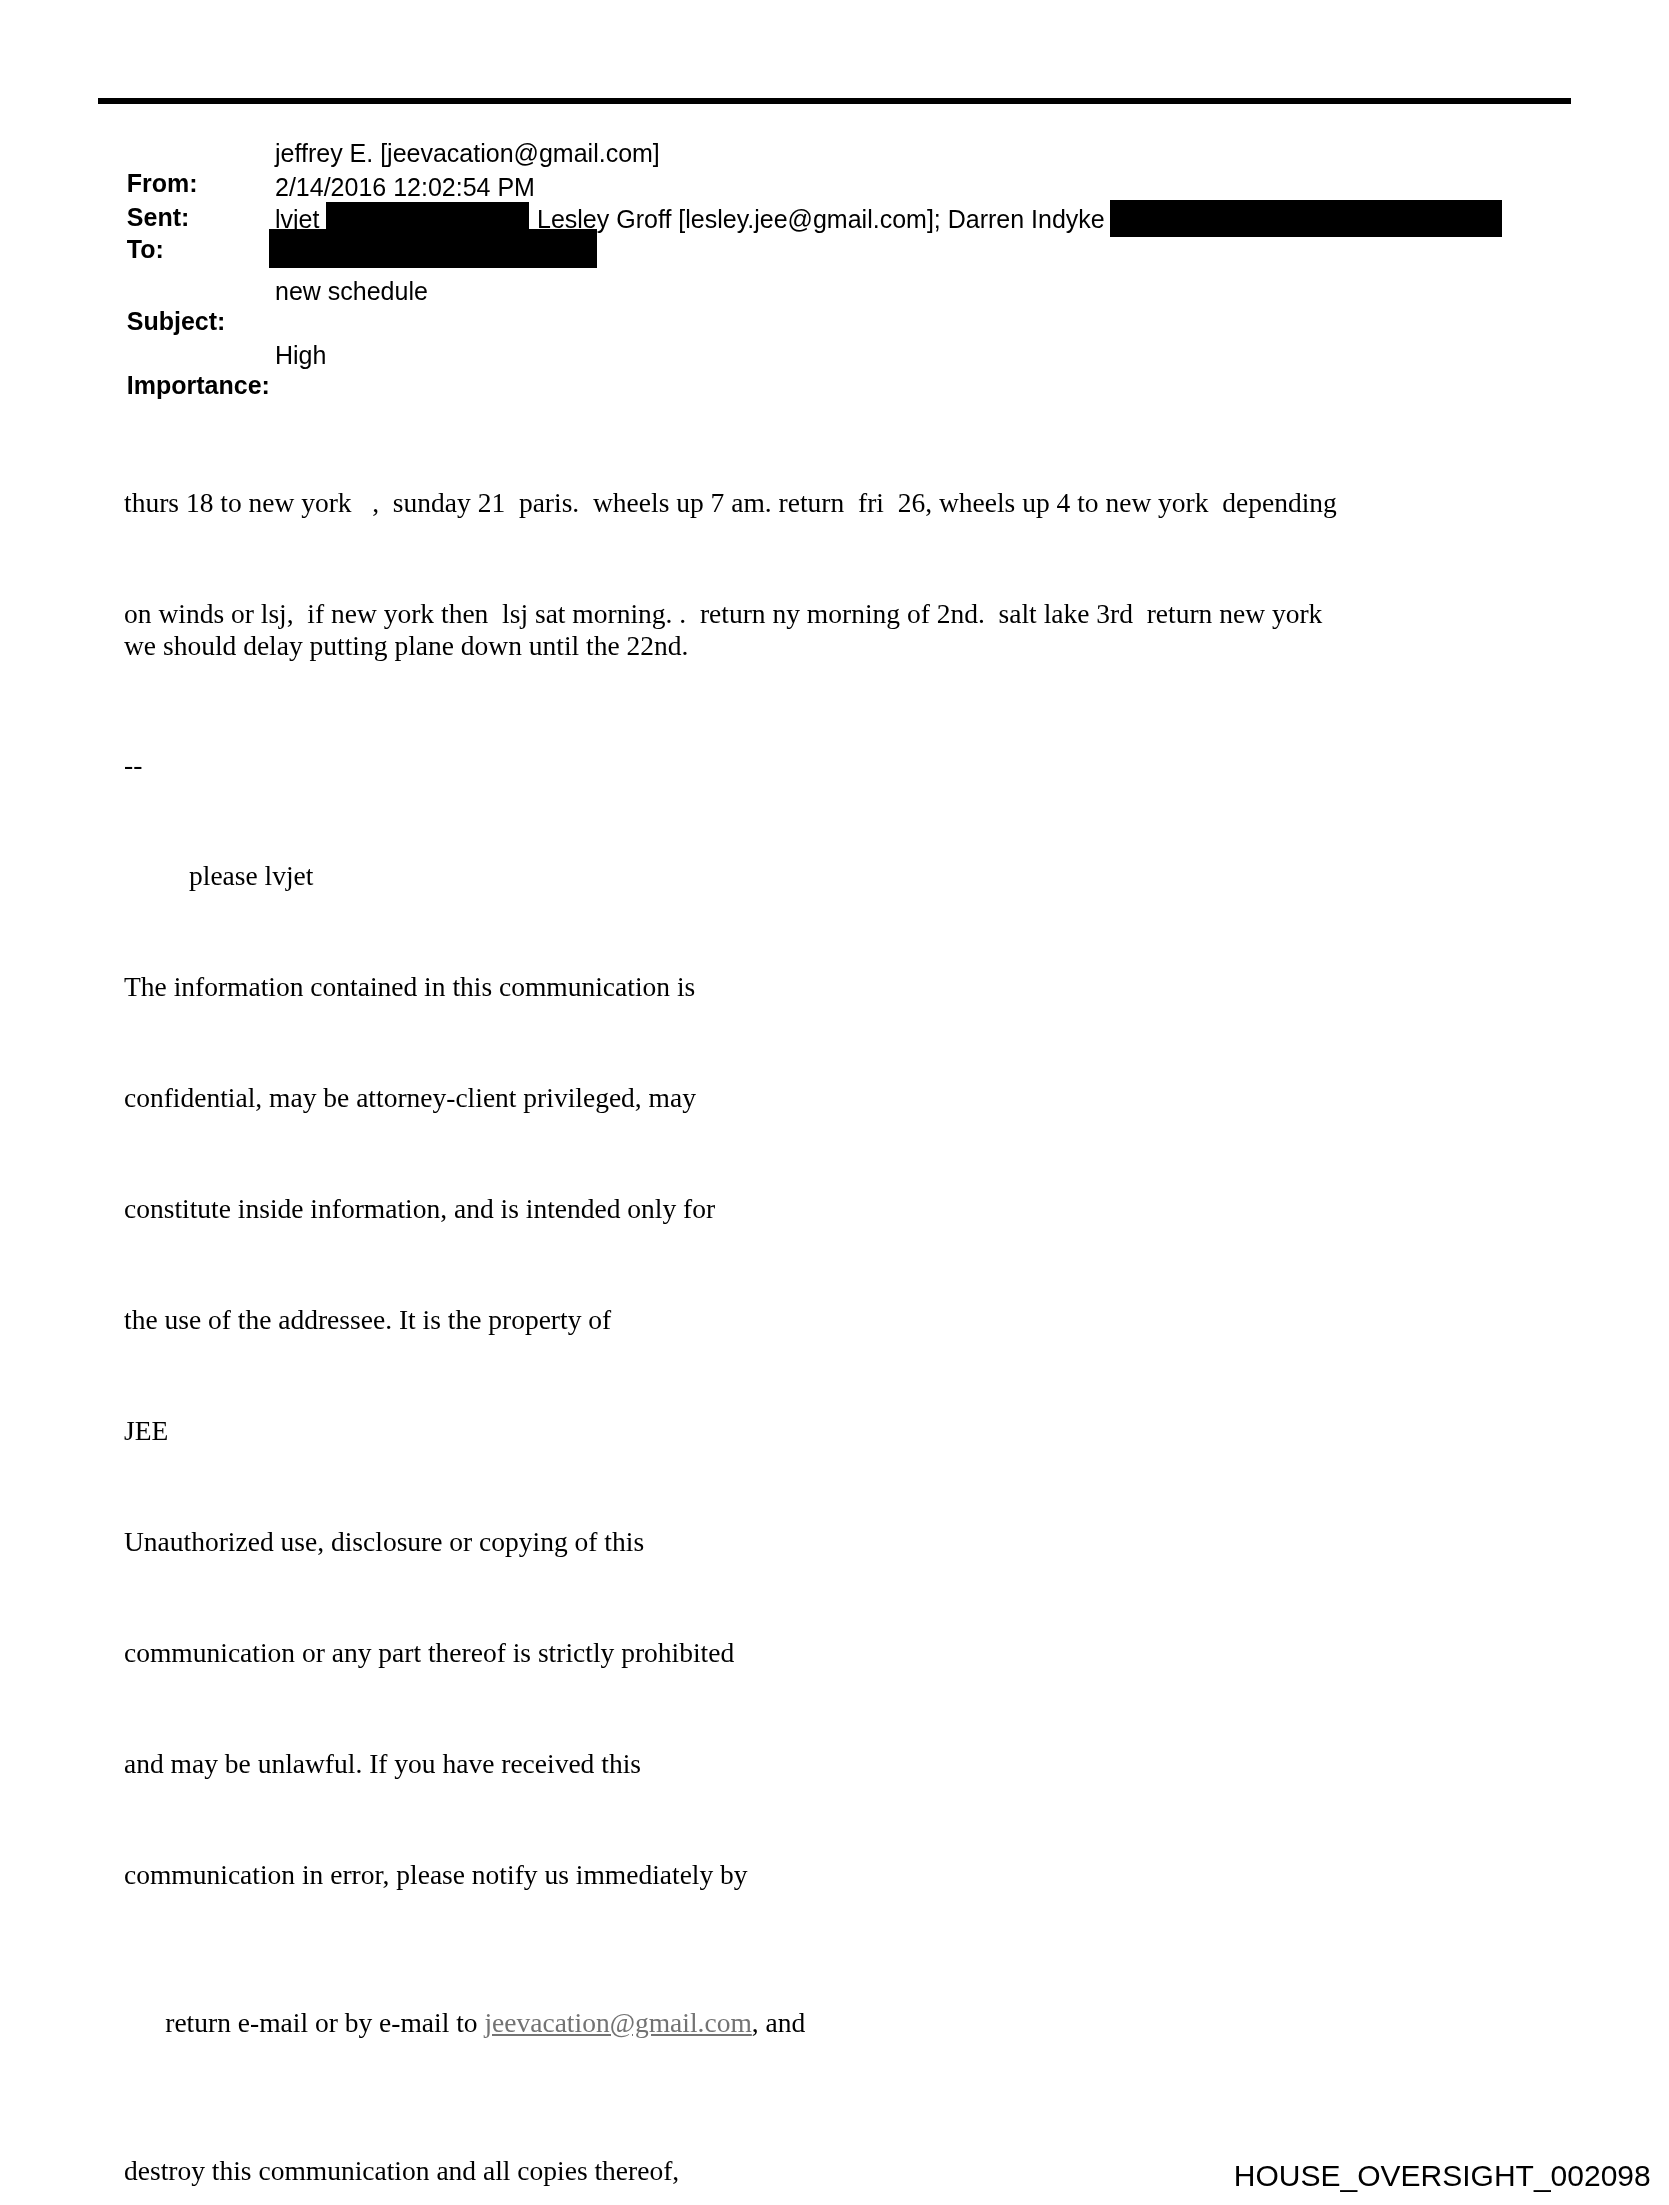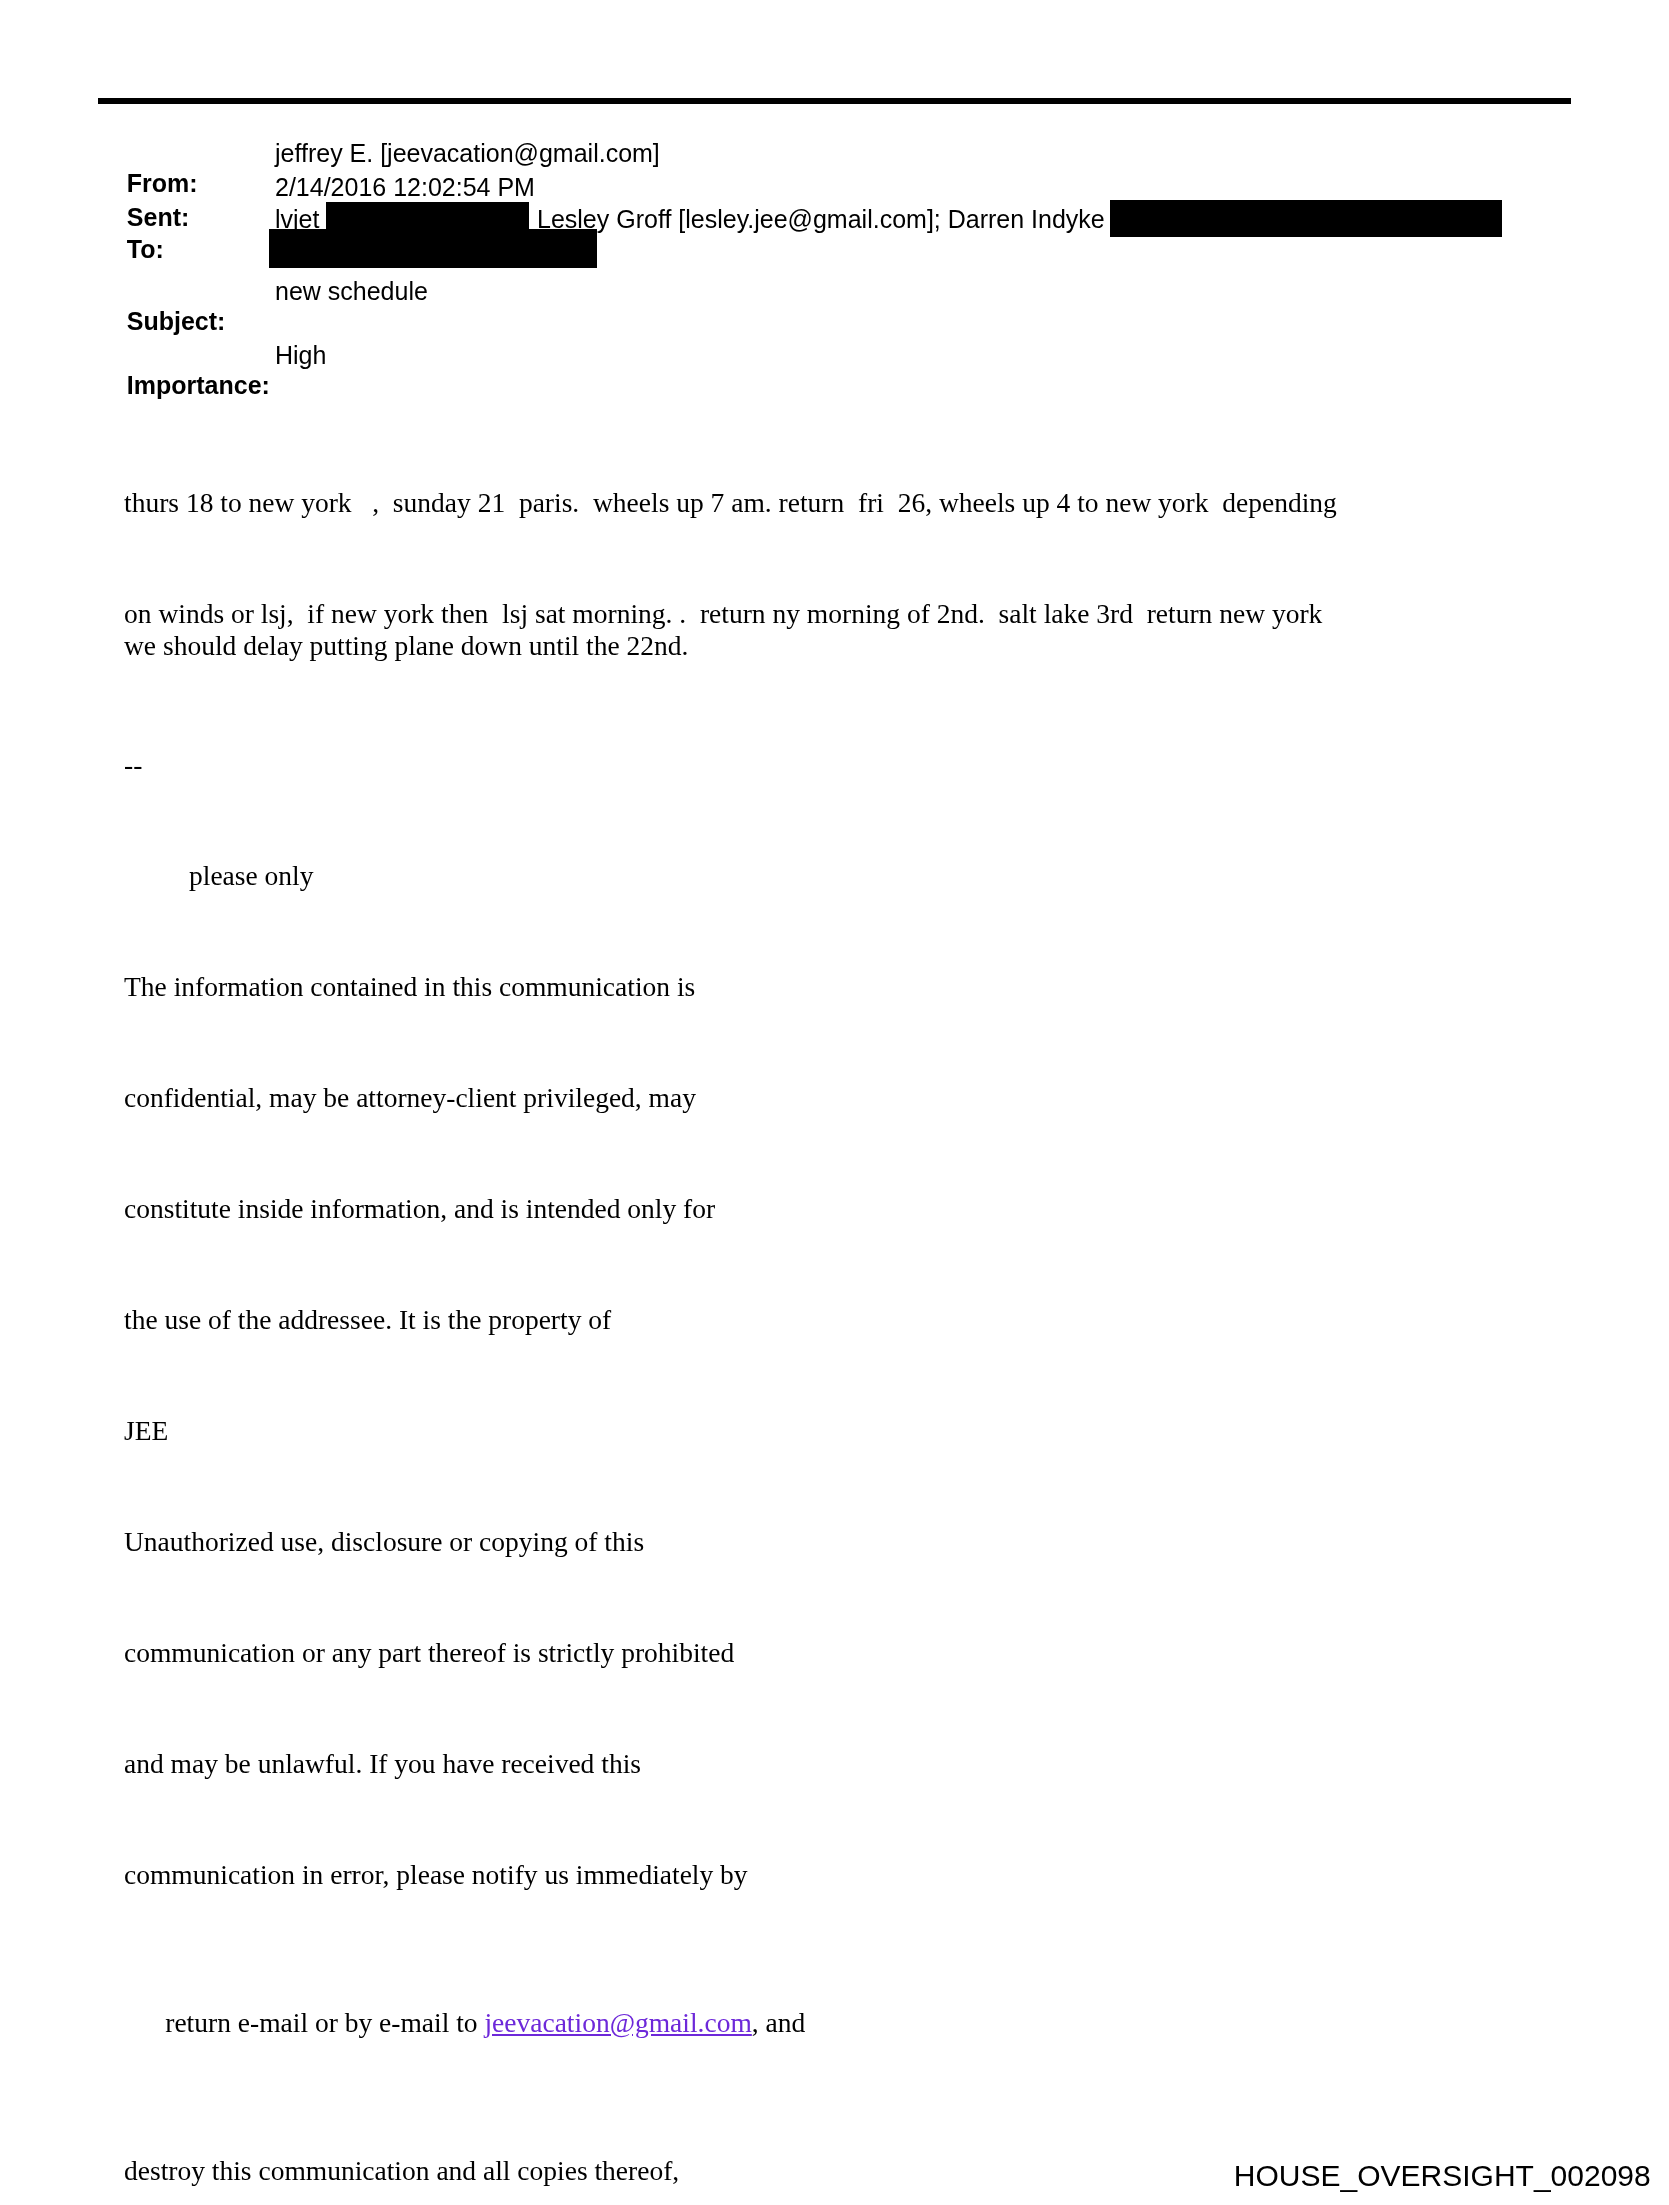--- a/index.html
+++ b/index.html
@@ -39,21 +39,21 @@
   .body-block {
     position: absolute;
     left: 96px;
     font-size: 27.5px;
     line-height: 37px;
     white-space: pre-wrap;
     width: 1519px;
     margin-left: 28px;
   }
   .sig-note-indent { padding-left: 65px; }
-  a.mail-link { color: #6d28d9; text-decoration: underline; }
+  a.mail-link { color: #737373; text-decoration: underline; }
 
   #footer-stamp {
     position: absolute;
     right: 18.3px;
     top: 2159px;
     font-size: 30px;
     line-height: 34px;
     letter-spacing: 0px;
     white-space: pre;
   }
@@ -99,21 +99,21 @@
     <div>thurs 18 to new york   ,  sunday 21  paris.  wheels up 7 am. return  fri  26, wheels up 4 to new york  depending</div>
     <div>on winds or lsj,  if new york then  lsj sat morning. .  return ny morning of 2nd.  salt lake 3rd  return new york</div>
   </div>
 
   <div class="body-block serif" style="top:553px">
     <div>we should delay putting plane down until the 22nd.</div>
   </div>
 
   <div class="body-block serif" style="top:672px">
     <div>--</div>
-    <div class="sig-note-indent">please only</div>
+    <div class="sig-note-indent">please lvjet</div>
     <div>The information contained in this communication is</div>
     <div>confidential, may be attorney-client privileged, may</div>
     <div>constitute inside information, and is intended only for</div>
     <div>the use of the addressee. It is the property of</div>
     <div>JEE</div>
     <div>Unauthorized use, disclosure or copying of this</div>
     <div>communication or any part thereof is strictly prohibited</div>
     <div>and may be unlawful. If you have received this</div>
     <div>communication in error, please notify us immediately by</div>
     <div>

